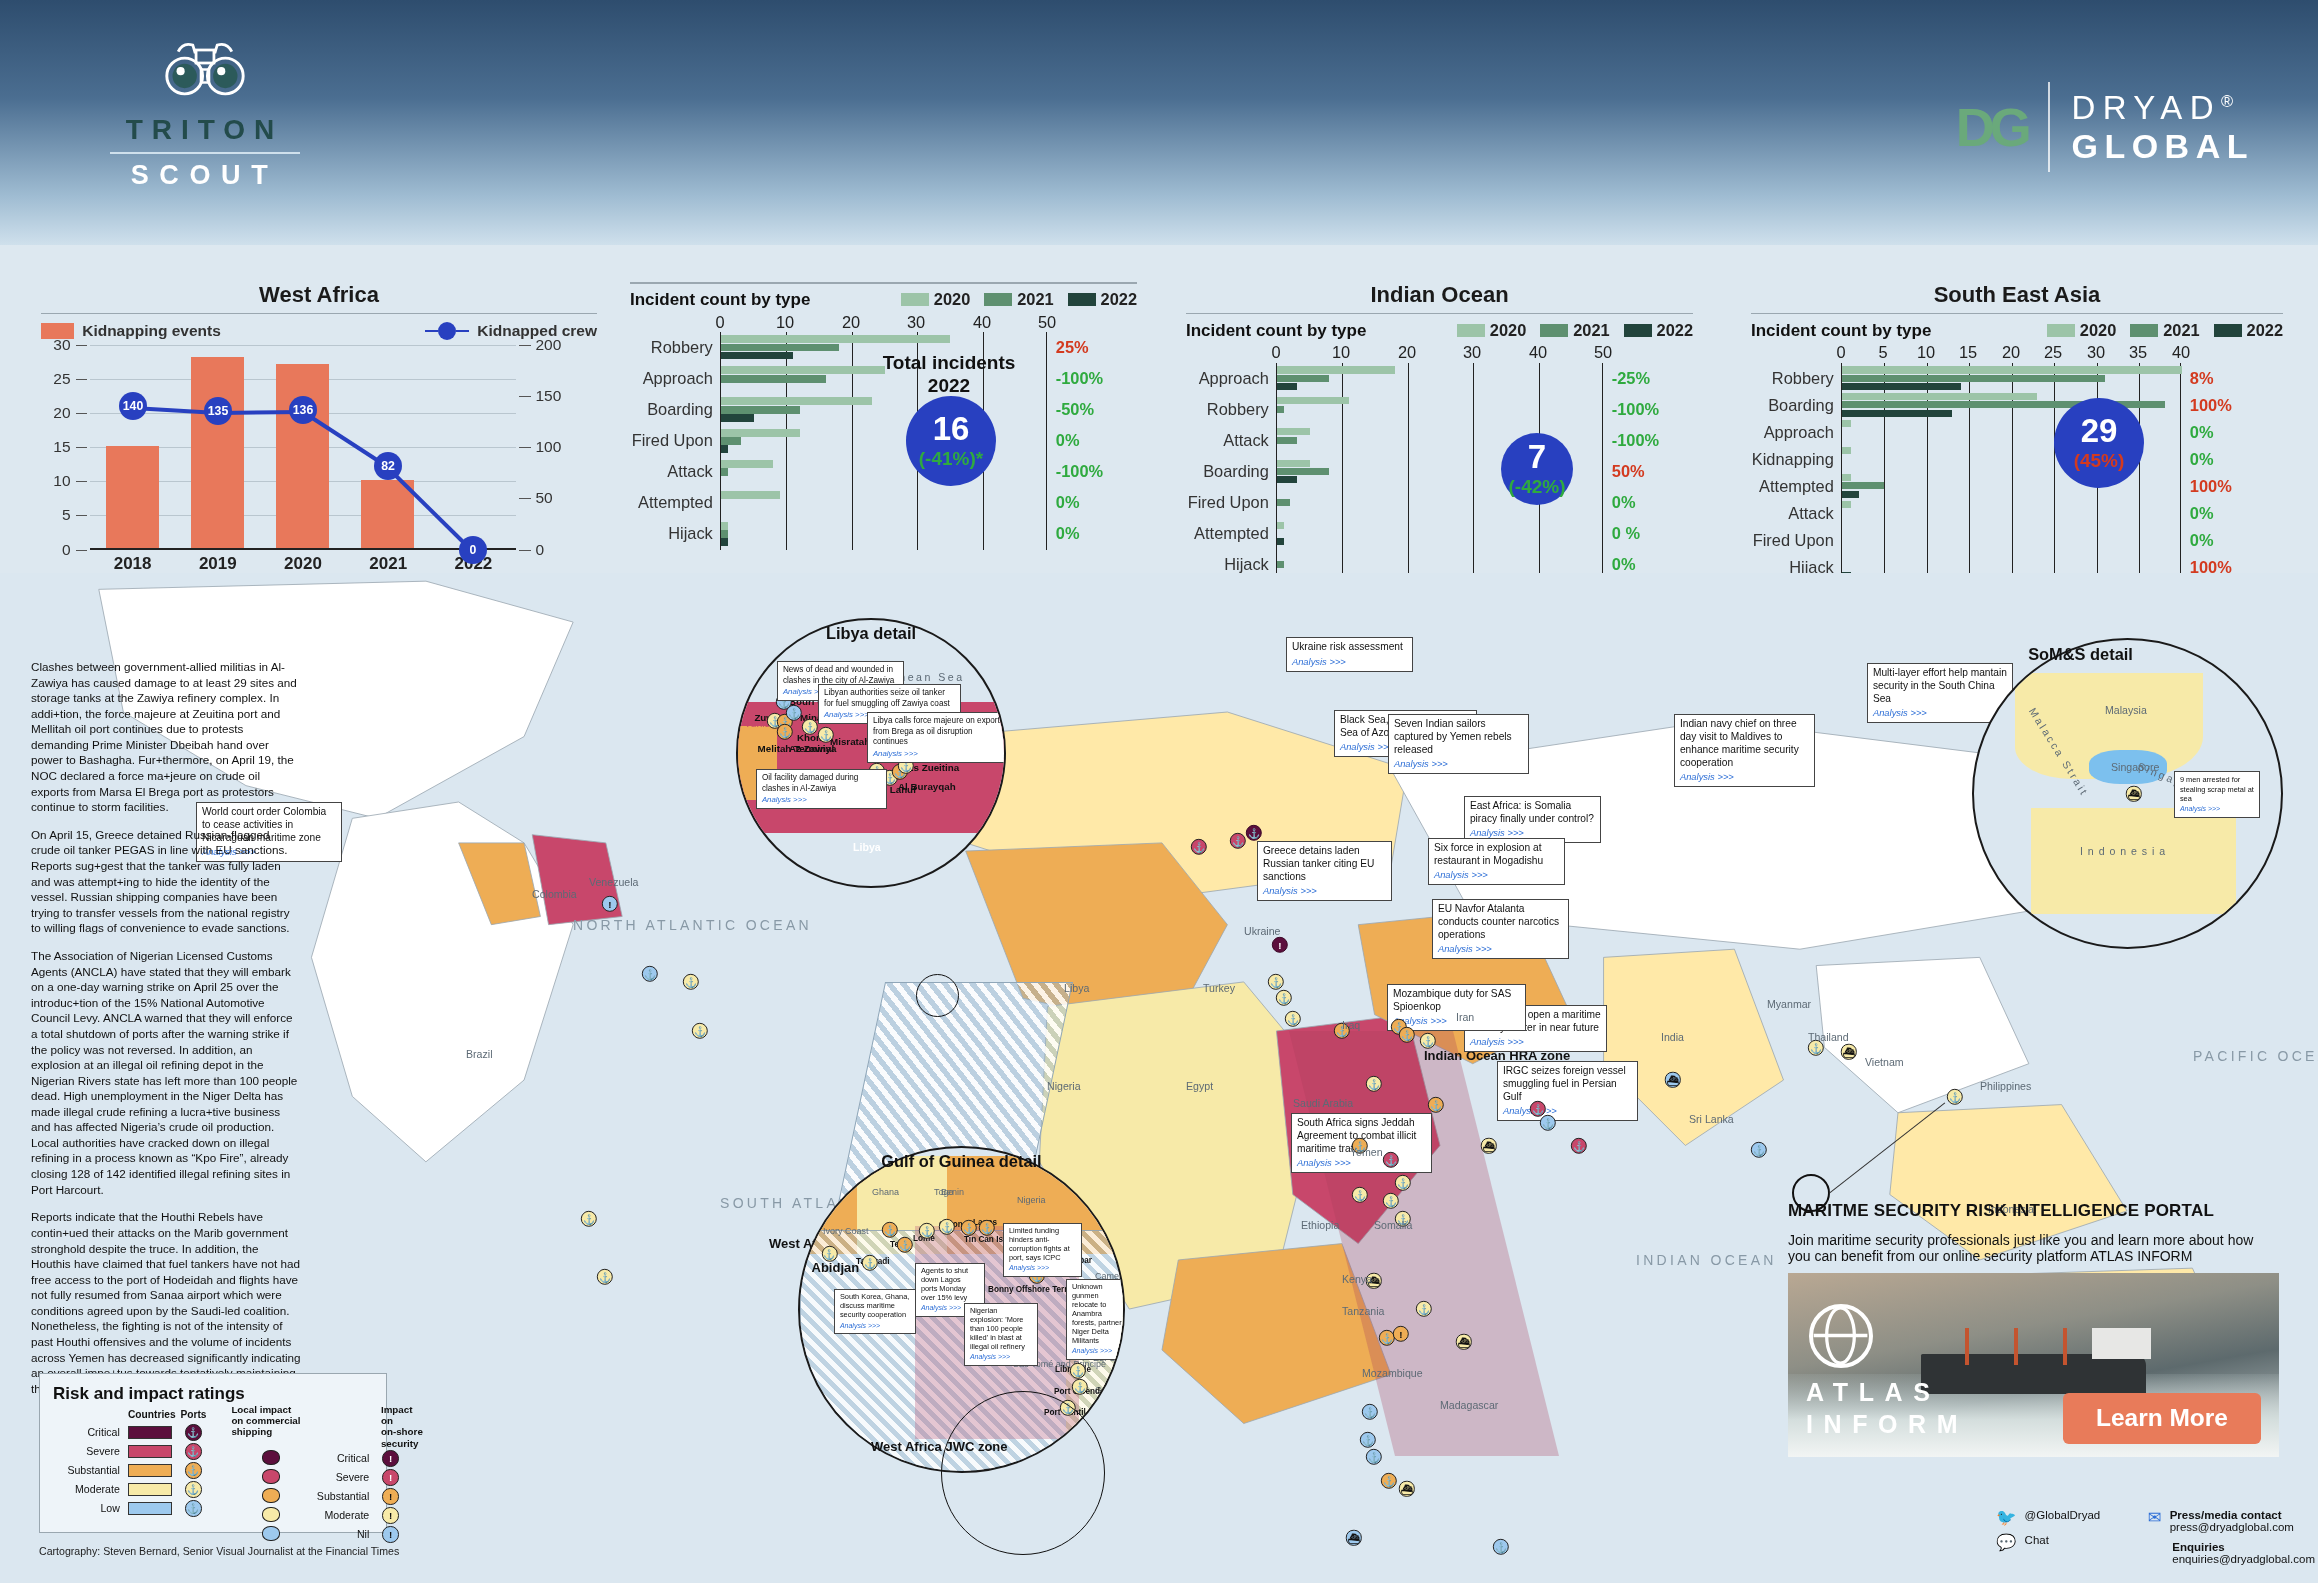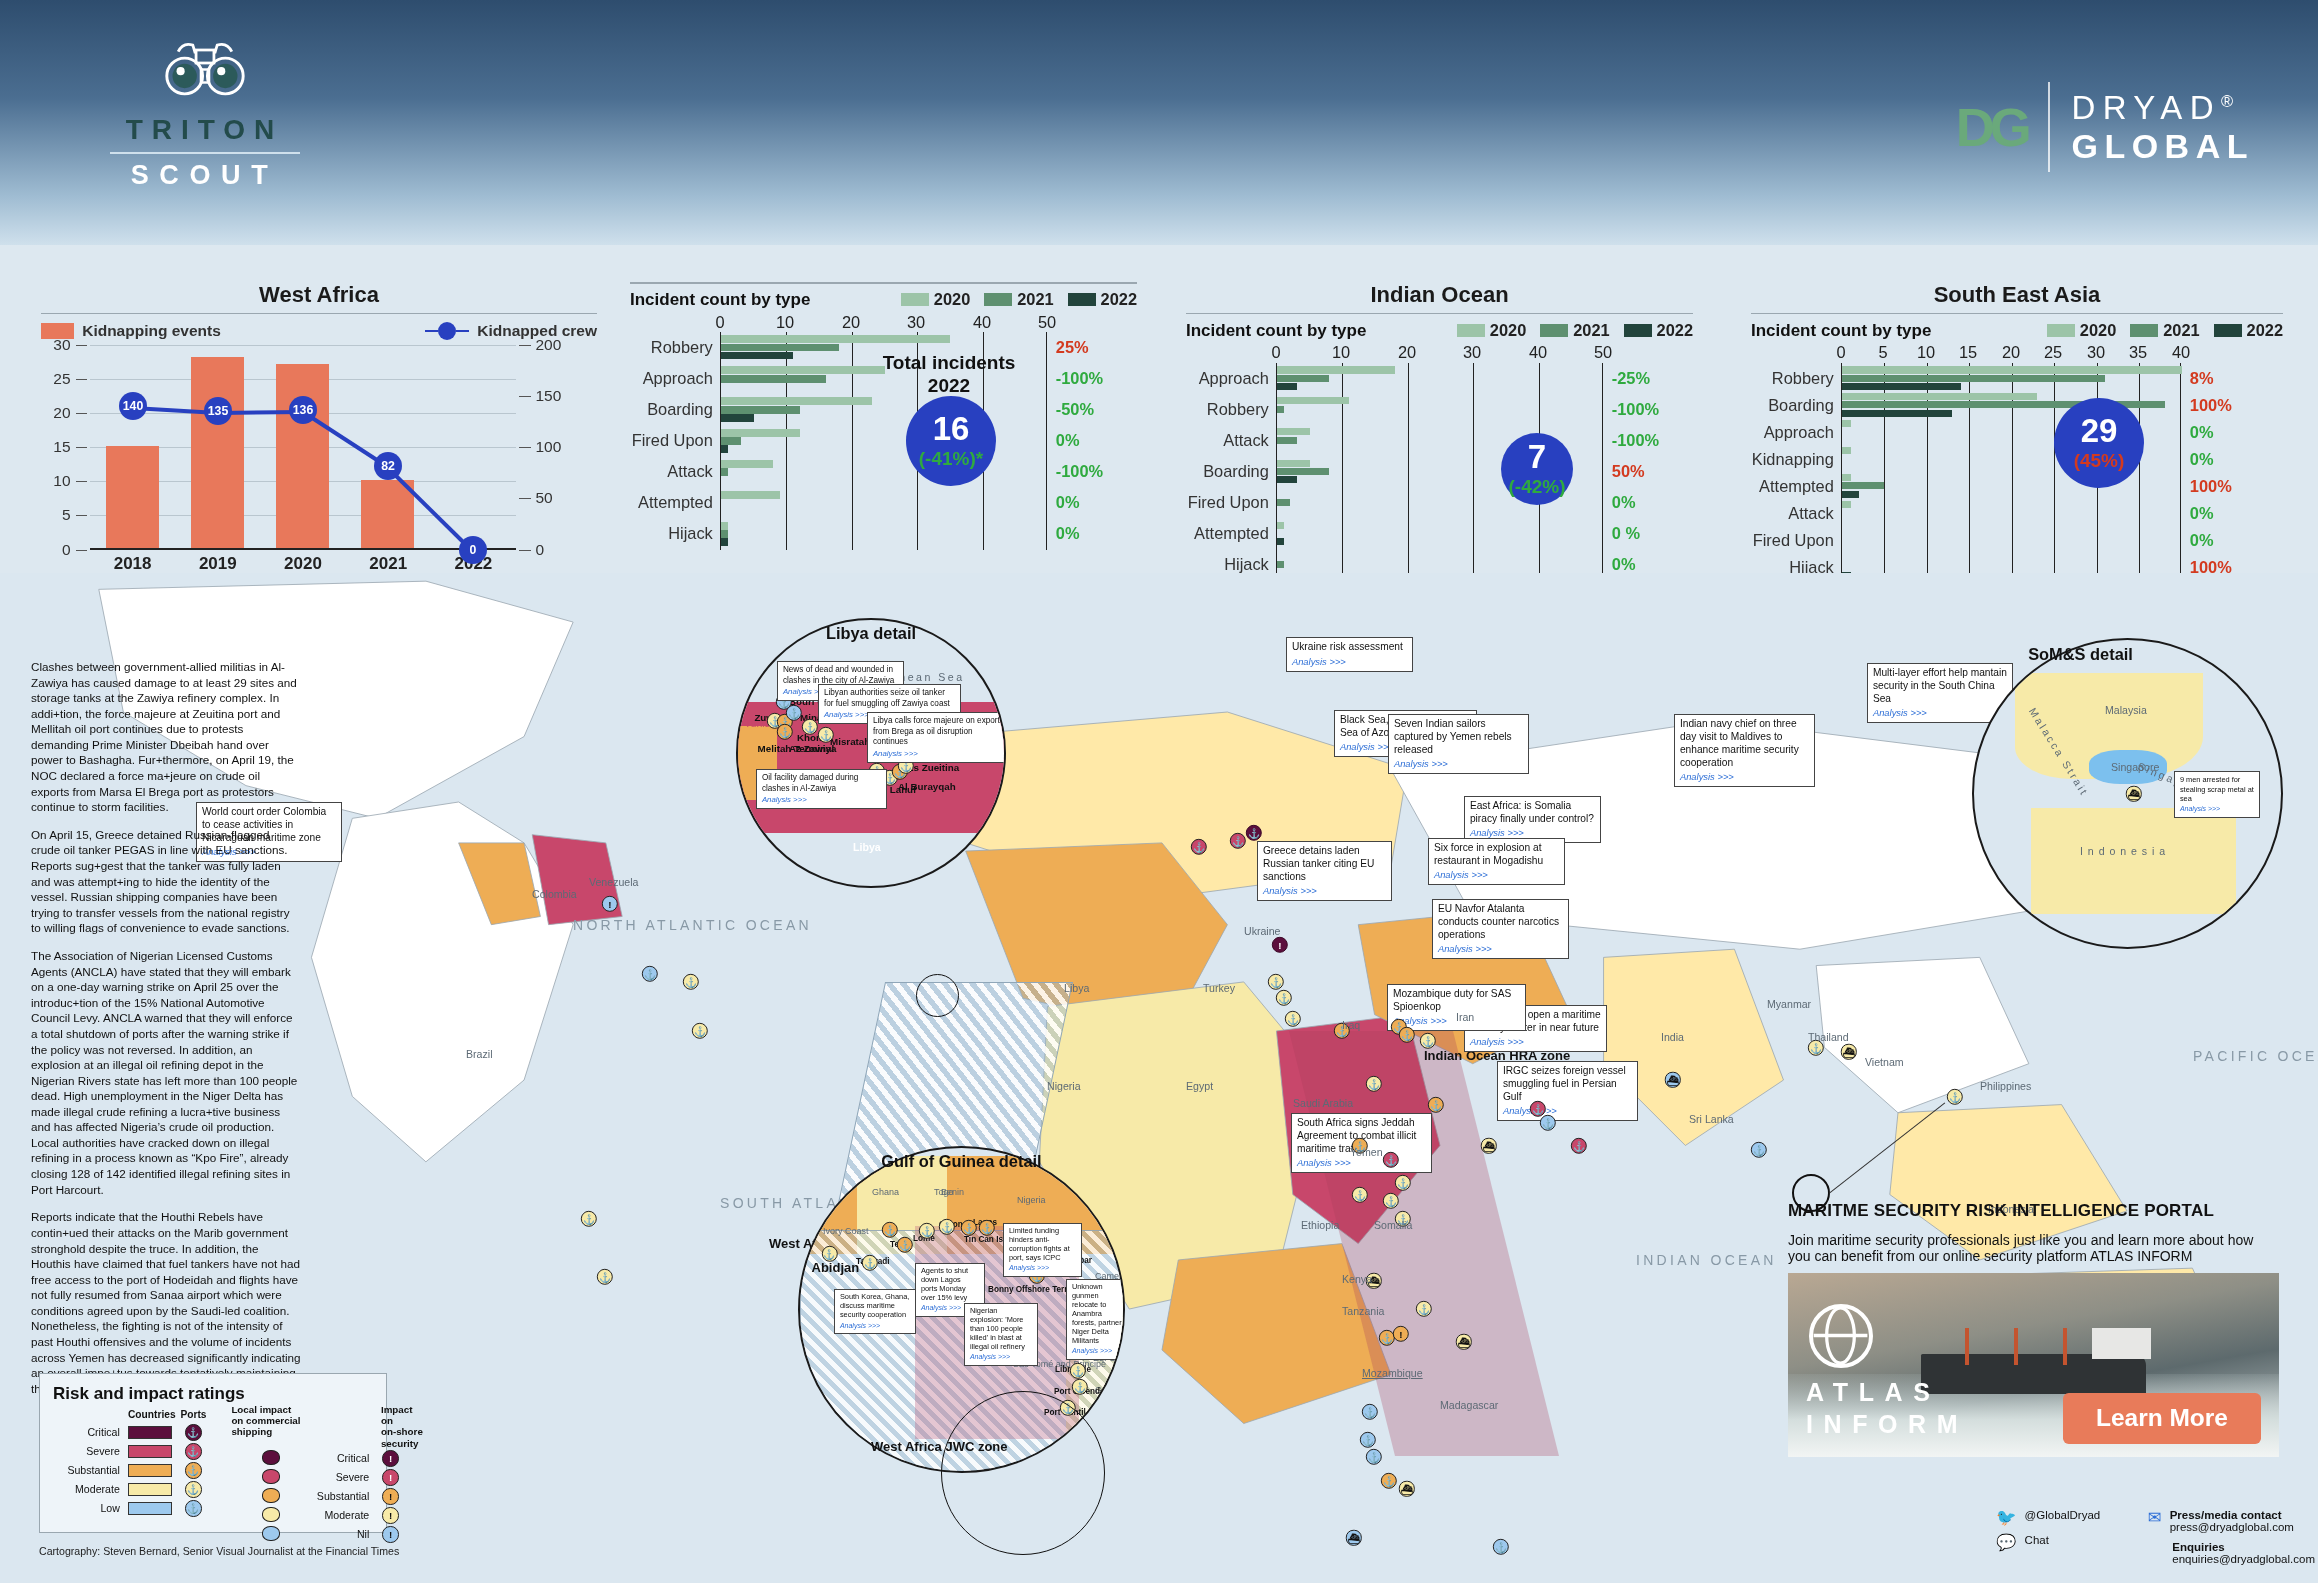--- a/index.html
+++ b/index.html
@@ -697,21 +697,21 @@
       <div class="lbl-geo" style="left:1203px;top:409px;">Turkey</div>
       <div class="lbl-geo" style="left:1342px;top:446px;">Iraq</div>
       <div class="lbl-geo" style="left:1456px;top:438px;">Iran</div>
       <div class="lbl-geo" style="left:1186px;top:507px;">Egypt</div>
       <div class="lbl-geo" style="left:1293px;top:524px;">Saudi Arabia</div>
       <div class="lbl-geo" style="left:1350px;top:573px;">Yemen</div>
       <div class="lbl-geo" style="left:1374px;top:646px;">Somalia</div>
       <div class="lbl-geo" style="left:1301px;top:646px;">Ethiopia</div>
       <div class="lbl-geo" style="left:1342px;top:700px;">Kenya</div>
       <div class="lbl-geo" style="left:1342px;top:732px;">Tanzania</div>
-      <div class="lbl-geo" style="left:1362px;top:794px;text-decoration:underline;">Mozambique</div>
+      <div class="lbl-geo" style="left:1362px;top:794px;">Mozambique</div>
       <div class="lbl-geo" style="left:1440px;top:826px;">Madagascar</div>
       <div class="lbl-geo" style="left:1661px;top:458px;">India</div>
       <div class="lbl-geo" style="left:1689px;top:540px;">Sri Lanka</div>
       <div class="lbl-geo" style="left:1767px;top:425px;">Myanmar</div>
       <div class="lbl-geo" style="left:1808px;top:458px;">Thailand</div>
       <div class="lbl-geo" style="left:1865px;top:483px;">Vietnam</div>
       <div class="lbl-geo" style="left:1980px;top:507px;">Philippines</div>
       <div class="lbl-geo" style="left:1988px;top:630px;">Indonesia</div>
       <div class="lbl-geo" style="left:466px;top:475px;">Brazil</div>
       <div class="lbl-geo" style="left:589px;top:303px;">Venezuela</div>

